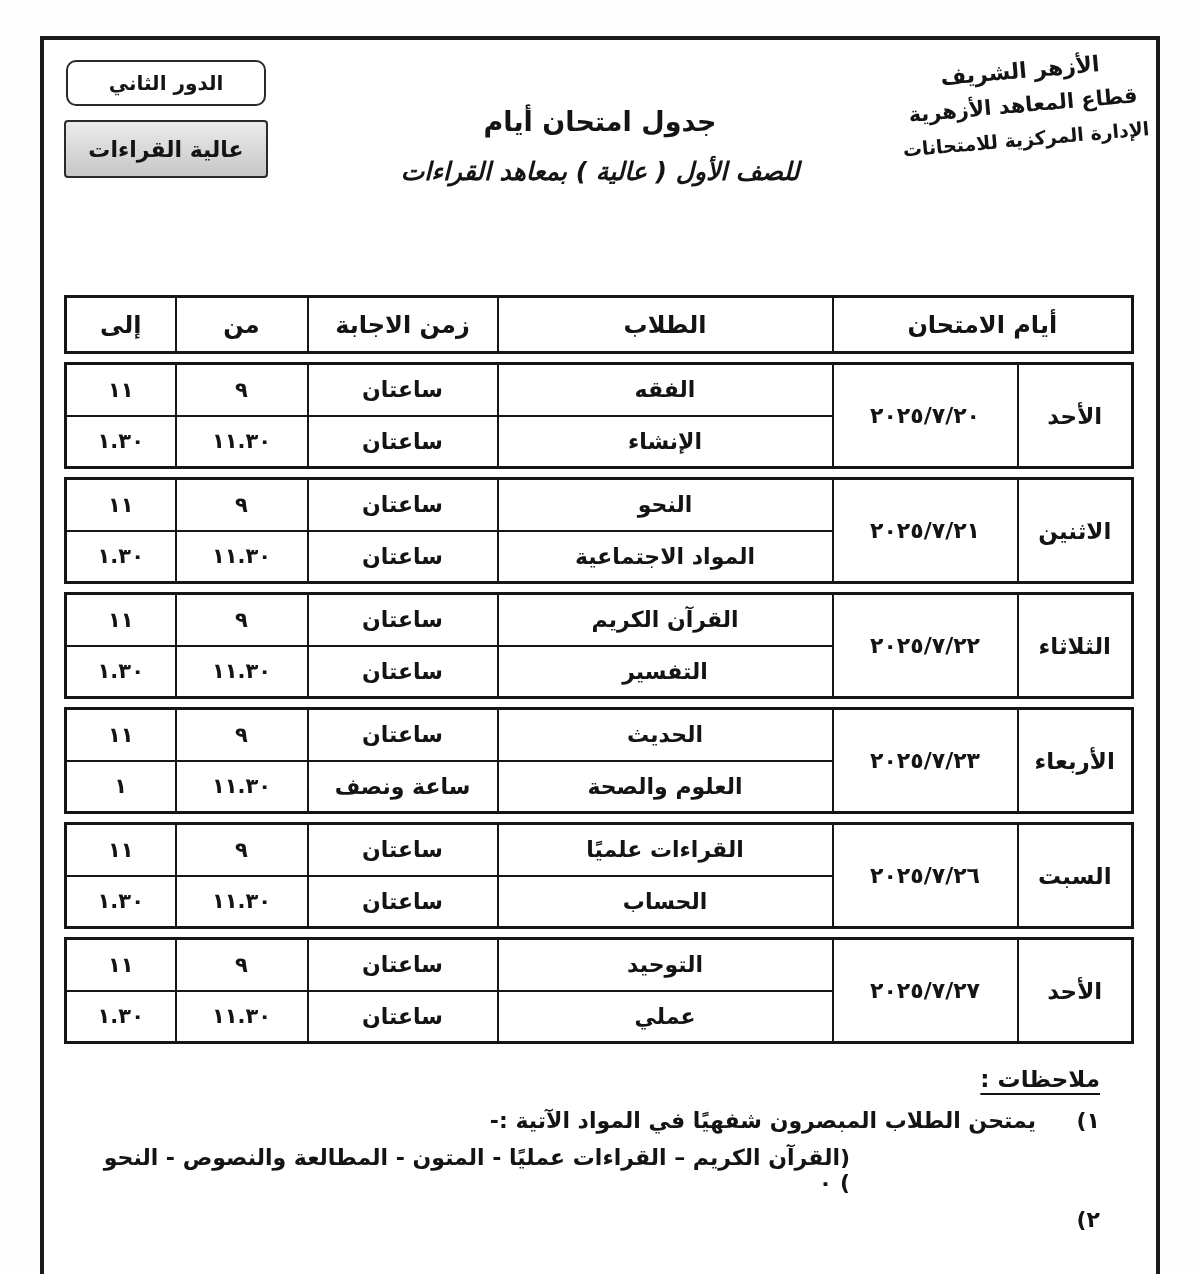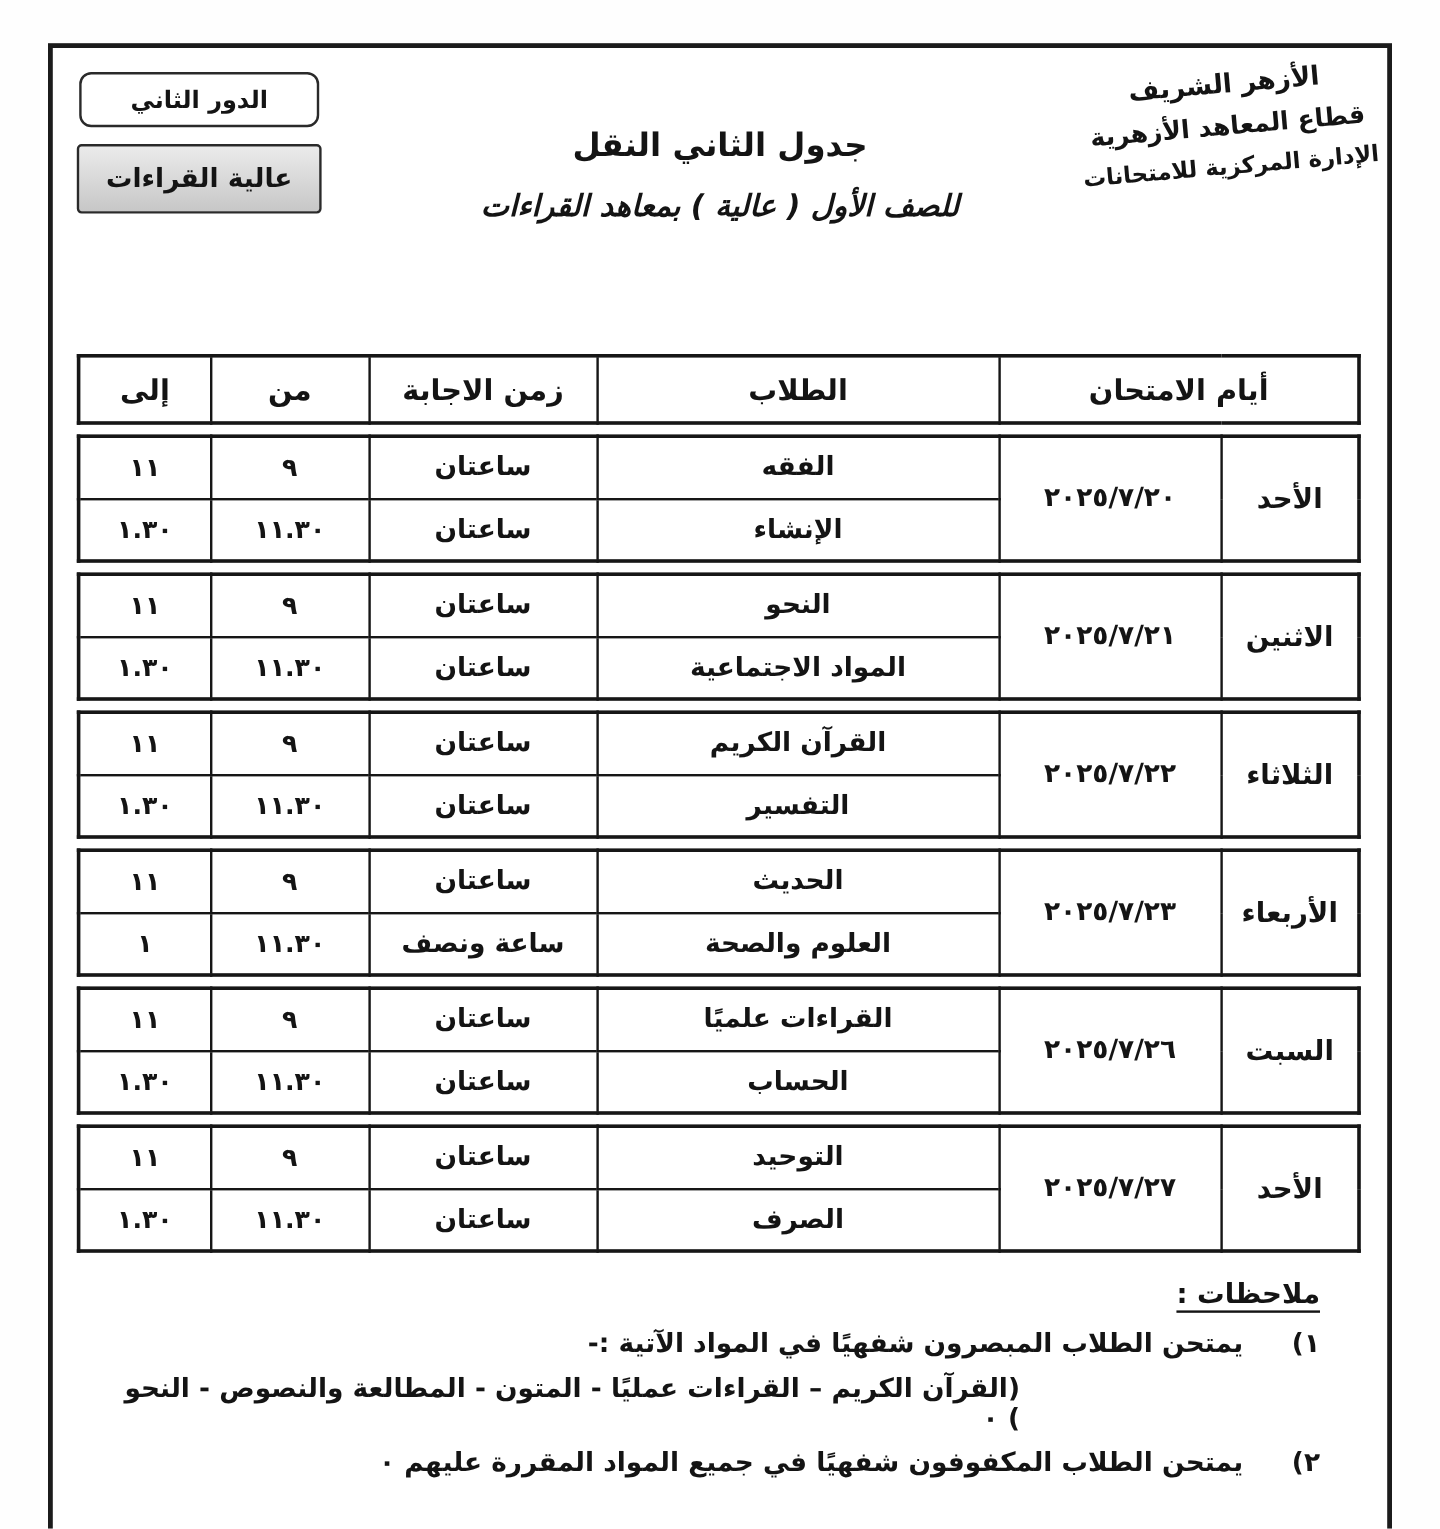--- a/index.html
+++ b/index.html
@@ -70,21 +70,21 @@
       <span>عالية القراءات</span>
     </div>
 
     <div class="logo">
       <div class="logo-line l1">الأزهر الشريف</div>
       <div class="logo-line l2">قطاع المعاهد الأزهرية</div>
       <div class="logo-line l3">الإدارة المركزية للامتحانات</div>
     </div>
 
     <div class="titles">
-      <div class="t1">جدول الثاني النقل</div>
+      <div class="t1">جدول امتحان أيام</div>
       <div class="t2">للصف الأول ( عالية ) بمعاهد القراءات</div>
     </div>
 
     <div class="schedule">
       <table class="sched header-table">
         <colgroup>
           <col class="col-day">
             <col class="col-date">
             <col class="col-subject">
           <col class="col-duration">
@@ -244,37 +244,36 @@
             <tbody>
               <tr>
                 <td class="day" rowspan="2">الأحد</td>
                 <td class="date" rowspan="2">٢٠٢٥/٧/٢٧</td>
                 <td class="subject">التوحيد</td>
                 <td class="duration">ساعتان</td>
                 <td class="time">٩</td>
                 <td class="time">١١</td>
               </tr>
               <tr>
-                <td class="subject">الصرف</td>
+                <td class="subject">عملي</td>
                 <td class="duration">ساعتان</td>
                 <td class="time">١١.٣٠</td>
                 <td class="time">١.٣٠</td>
               </tr>
             </tbody>
           </table>
         </div>
     </div>
 
     <div class="notes">
       <div class="notes-title">ملاحظات :</div>
       <div class="note-item">
         <span class="note-num">١)</span>
         <span class="note-text">يمتحن الطلاب المبصرون شفهيًا في المواد الآتية :-</span>
       </div>
       <div class="note-sub">(القرآن الكريم – القراءات عمليًا - المتون - المطالعة والنصوص - النحو ) ٠</div>
       <div class="note-item">
         <span class="note-num">٢)</span>
-        <span class="note-text">يمتحن الطلاب المكفوفون شفهيًا في جميع المواد المقررة عليهم ٠</span>
       </div>
     </div>
 
   </div>
 </div>
 
 </body></html>

